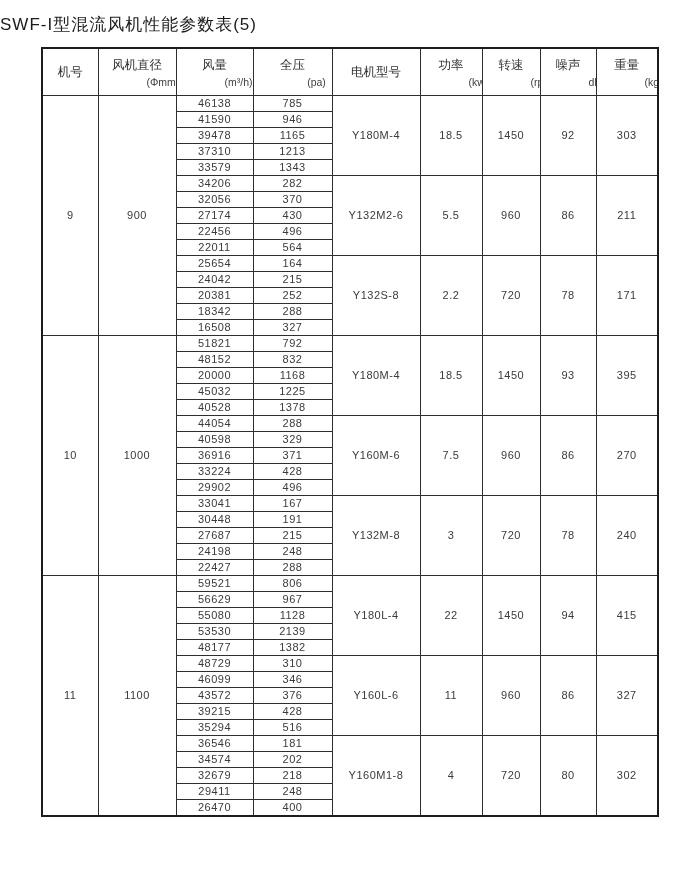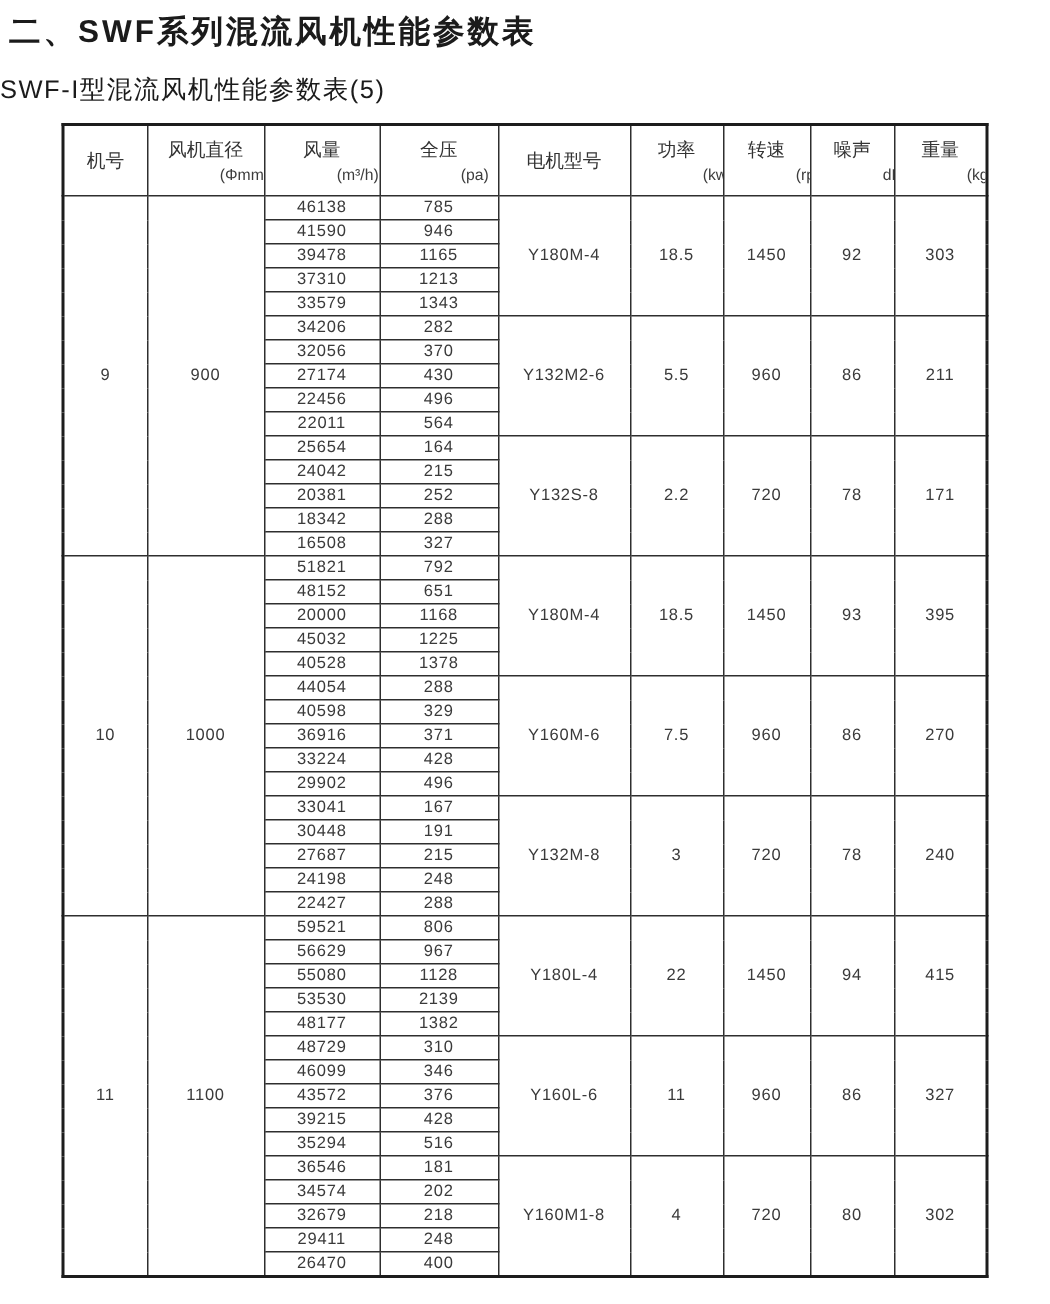--- a/index.html
+++ b/index.html
@@ -51,21 +51,20 @@
     font-size:11px;
     height:15px;
     line-height:15px;
     letter-spacing:0.5px;
   }
 </style>
 </head>
 <body>
 
 <div>
-  <div class="page-title">二、SWF系列混流风机性能参数表</div>
   <div class="table-subtitle">SWF-I型混流风机性能参数表(5)</div>
 
   <table class="perf">
     <colgroup>
       <col style="width:56px">
       <col style="width:78px">
       <col style="width:77px">
       <col style="width:79px">
       <col style="width:88px">
       <col style="width:62px">
@@ -195,21 +194,21 @@
           <td>51821</td>
           <td>792</td>
           <td rowspan="5">Y180M-4</td>
           <td rowspan="5">18.5</td>
           <td rowspan="5">1450</td>
           <td rowspan="5">93</td>
           <td rowspan="5">395</td>
         </tr>
         <tr>
           <td>48152</td>
-          <td>651</td>
+          <td>832</td>
         </tr>
         <tr>
           <td>20000</td>
           <td>1168</td>
         </tr>
         <tr>
           <td>45032</td>
           <td>1225</td>
         </tr>
         <tr>

